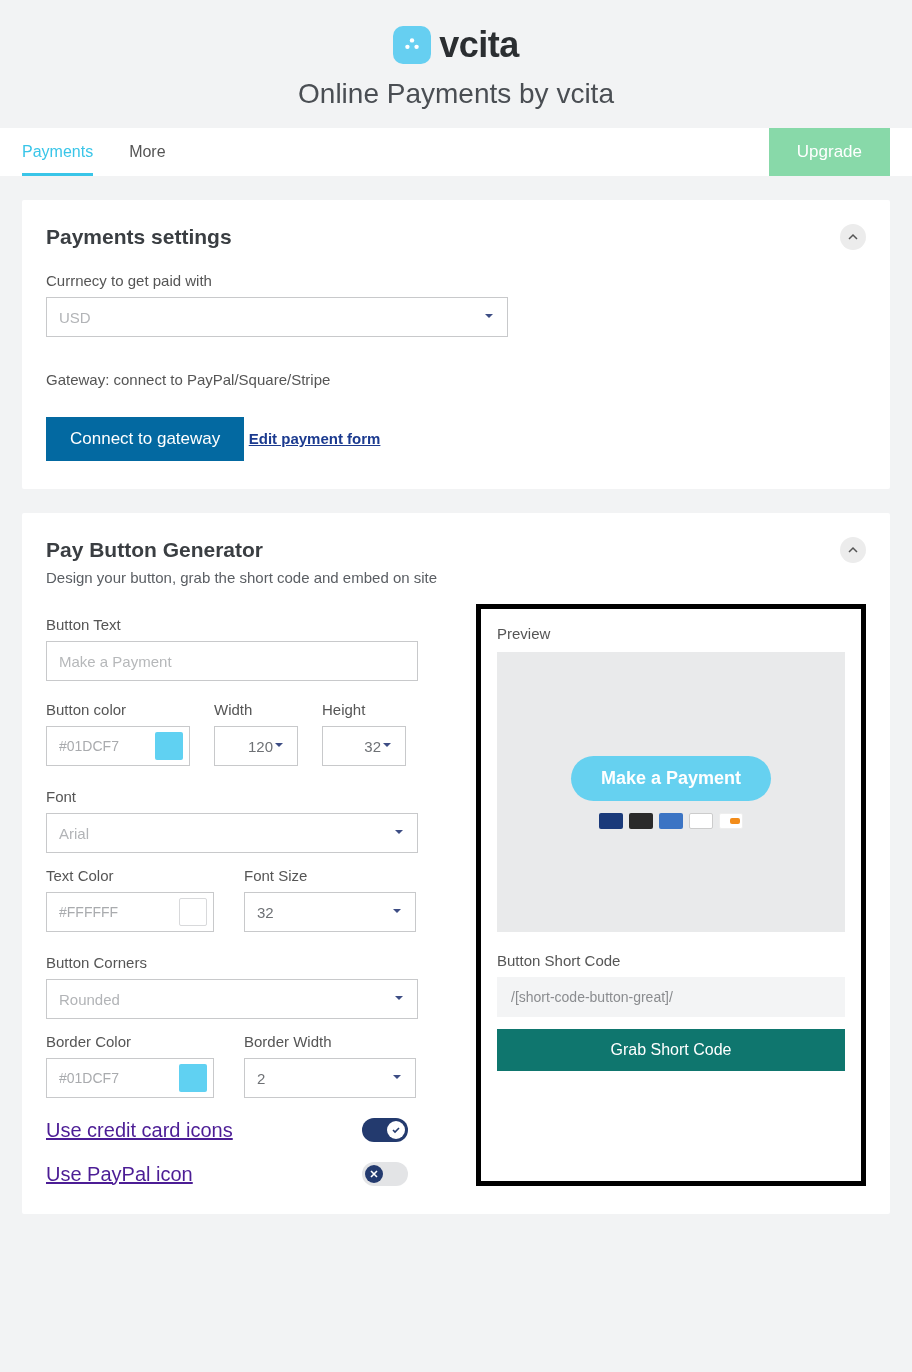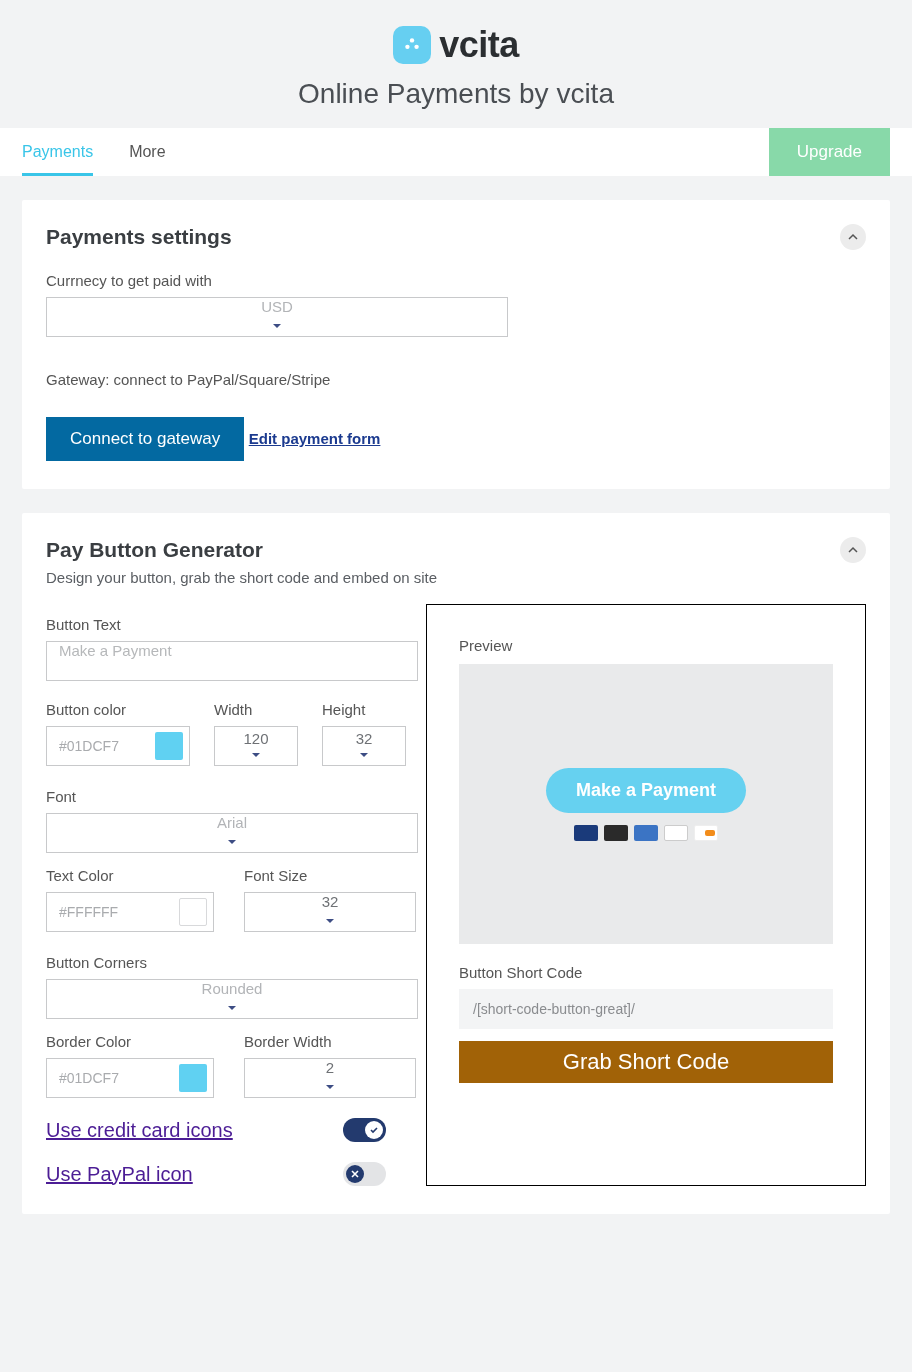--- a/index.html
+++ b/index.html
@@ -40,41 +40,41 @@
 .collapse-btn {
   width: 26px; height: 26px; border-radius: 50%; background: #ececec;
   display: flex; align-items: center; justify-content: center; cursor: pointer;
 }
 .collapse-btn svg { width: 10px; height: 10px; }
 .panel-subtitle { font-size: 15px; color: #5a5e63; margin-top: 6px; }
 
 .field-label { font-size: 15px; color: #555; margin-top: 22px; margin-bottom: 8px; }
 .select-box, .text-box {
   border: 1px solid #c8c9cb; height: 40px; display: flex; align-items: center;
-  padding: 0 12px; position: relative; background: #fff; flex-direction: column;
+  padding: 0 12px; position: relative; background: #fff;
 }
 .select-box { justify-content: space-between; cursor: pointer; }
 .select-value { color: #b2b4b7; font-size: 15px; }
 .select-value.dark { color: #6e7175; }
 .chevron { color: #3d4d84; }
 .chevron svg { width: 12px; height: 12px; }
 
 .currency-select { width: 462px; }
 .gateway-btn {
   background: #0369a1; color: #fff; border: none; padding: 12px 24px;
   font-size: 17px; cursor: pointer; margin-top: 6px;
 }
 .edit-link {
   color: #1b3a8f; text-decoration: underline; font-size: 15px;
   font-weight: 600; display: inline-block; margin-top: 34px; cursor: pointer;
 }
 
 .generator-body { display: flex; gap: 40px; margin-top: 18px; }
 .gen-left { flex: 1; min-width: 0; }
-.gen-right { width: 440px; border: 1px solid #000000; padding: 32px; }
+.gen-right { width: 390px; border: 5px solid #000000; padding: 16px; }
 
 .button-text-input { width: 372px; }
 .button-text-input input {
   border: none; outline: none; width: 100%; font-size: 15px; color: #777;
 }
 .button-text-input input::placeholder { color: #b6b8ba; }
 
 .row { display: flex; gap: 30px; }
 .col { display: flex; flex-direction: column; }
 .color-box {
@@ -123,22 +123,22 @@
 .card-pp { background: #fff; border: 1px solid #ccc; }
 .card-disc { background: #fff; border: 1px solid #eee; position: relative; }
 .card-disc::after { content:""; position:absolute; right:2px; top:4px; width:10px; height:6px; background:#f28c1a; border-radius:2px; }
 
 .shortcode-label { font-size: 15px; color: #555; margin-top: 20px; margin-bottom: 8px; }
 .shortcode-box {
   background: #f3f4f5; height: 40px; display: flex; align-items: center;
   padding: 0 14px; color: #8a8c8f; font-size: 14px;
 }
 .grab-btn {
-  background: #a16207; color: #fff; border: none; width: 100%;
-  height: 42px; font-size: 22px; margin-top: 12px; cursor: pointer;
+  background: #0f766e; color: #fff; border: none; width: 100%;
+  height: 42px; font-size: 16px; margin-top: 12px; cursor: pointer;
 }
 </style>
 </head>
 <body>
 
 <div class="header">
   <div class="logo-row">
     <span class="logo-icon">
       <svg viewBox="0 0 24 24" fill="#fff">
           <circle cx="12" cy="7" r="2.4"></circle>

